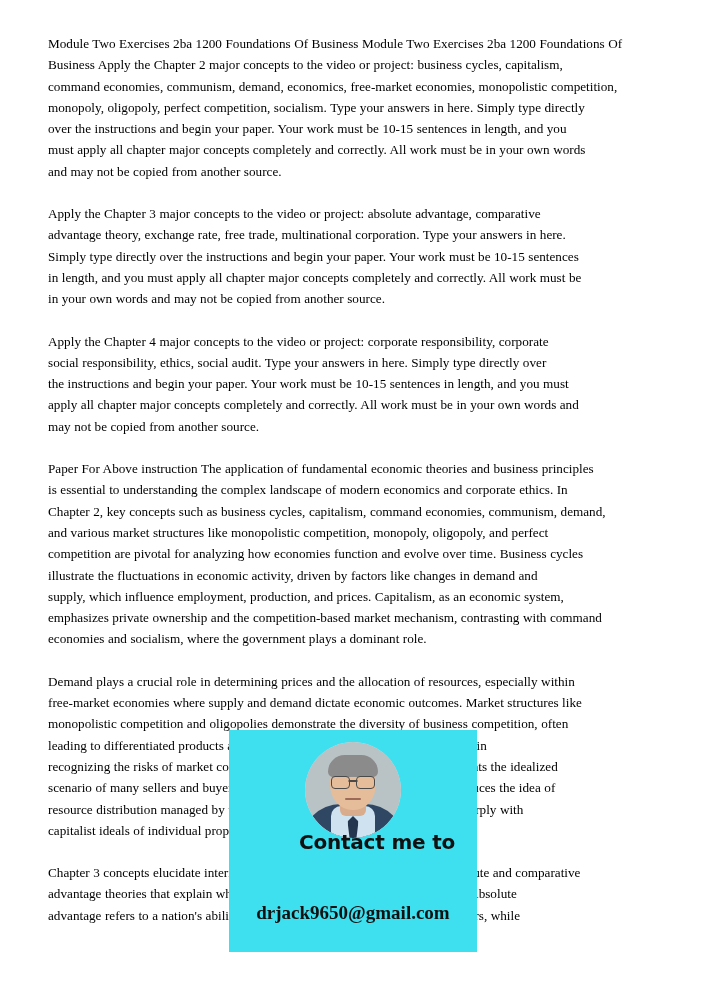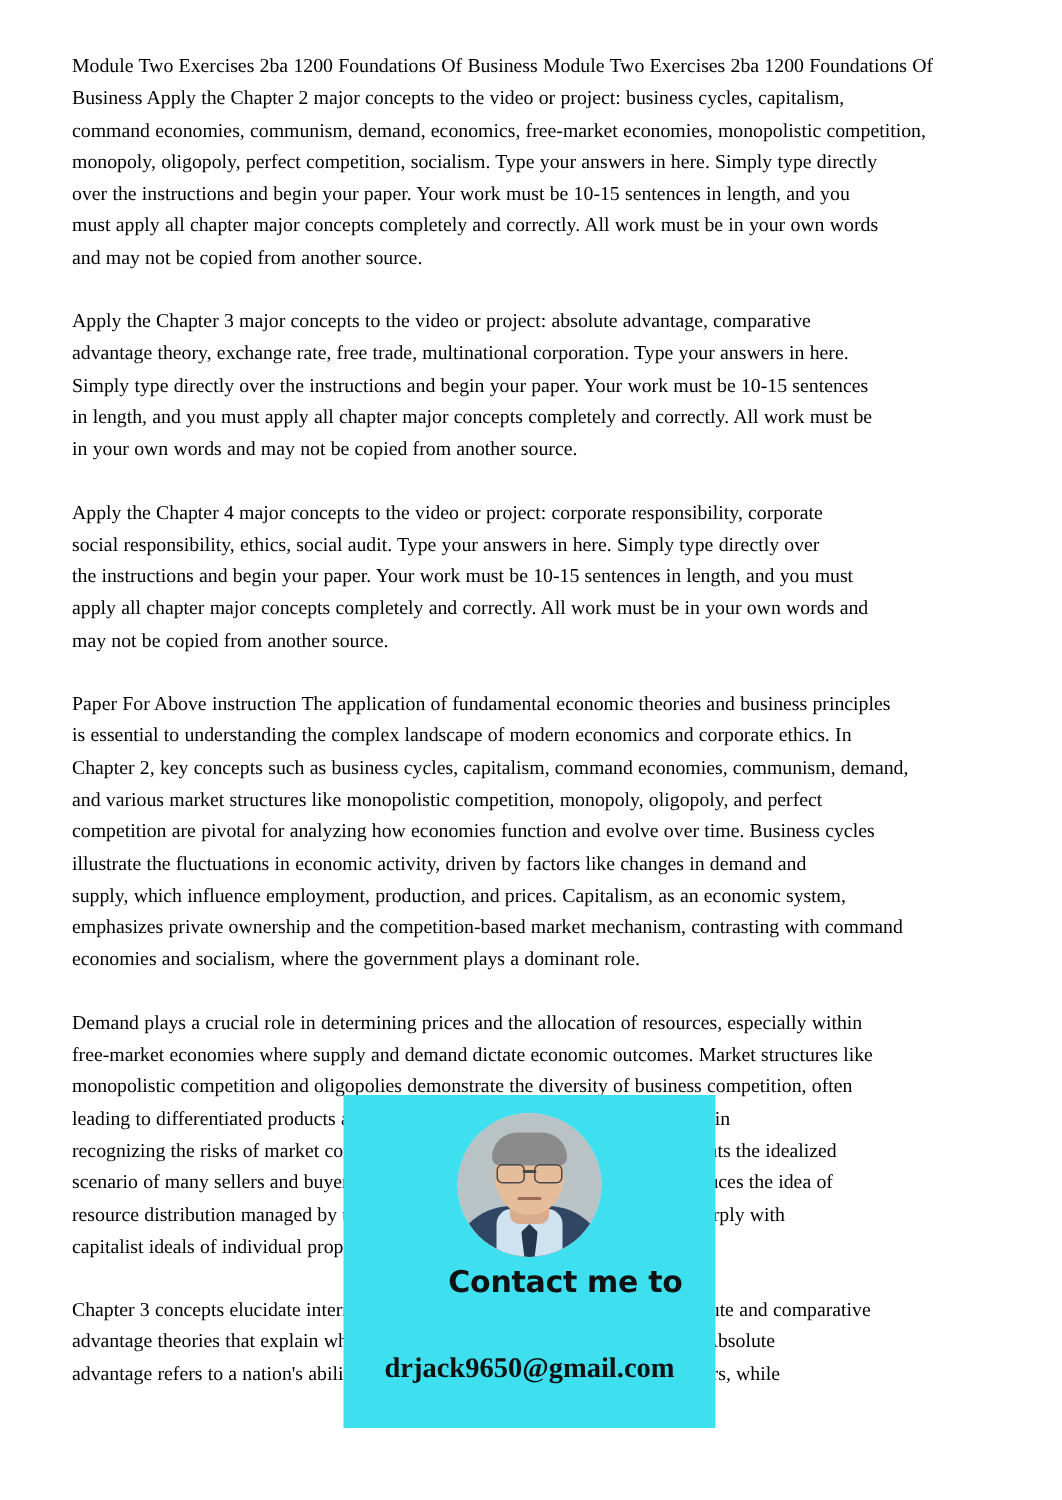--- a/index.html
+++ b/index.html
@@ -157,21 +157,21 @@
   .overlay-line1, .overlay-line2 {
     position: absolute;
     left: 0; right: 0;
     text-align: center;
     font-family: "DejaVu Sans", sans-serif;
     font-weight: bold;
     font-size: 20px;
     color: #111111;
     letter-spacing: -0.2px;
   }
-  .overlay-line1 { top: 112px; padding-left: 48px; }
+  .overlay-line1 { top: 100px; padding-left: 48px; }
   .overlay-line2 { top: 140px; }
   .overlay-email {
     position: absolute;
     left: 0; right: 0;
     top: 172px;
     text-align: center;
     font-family: "Liberation Serif", serif;
     font-weight: bold;
     font-size: 19px;
     color: #111111;

